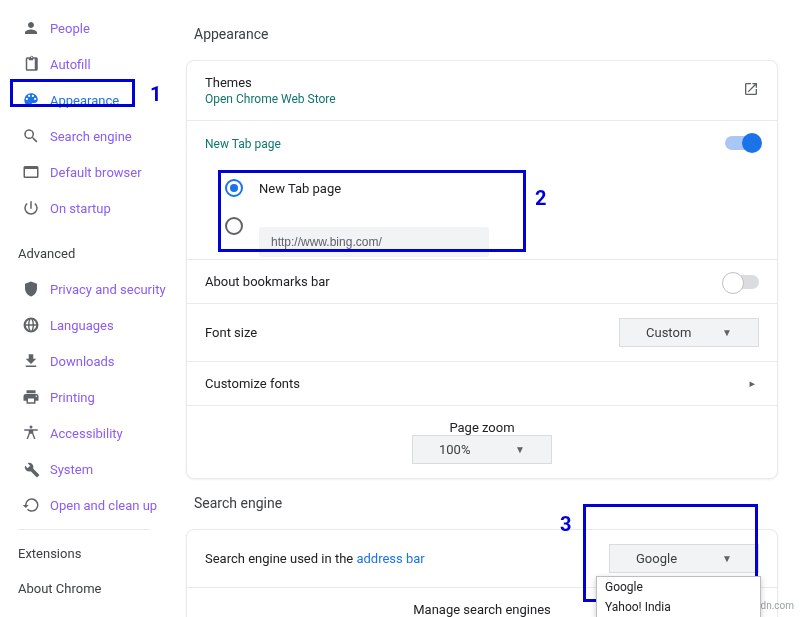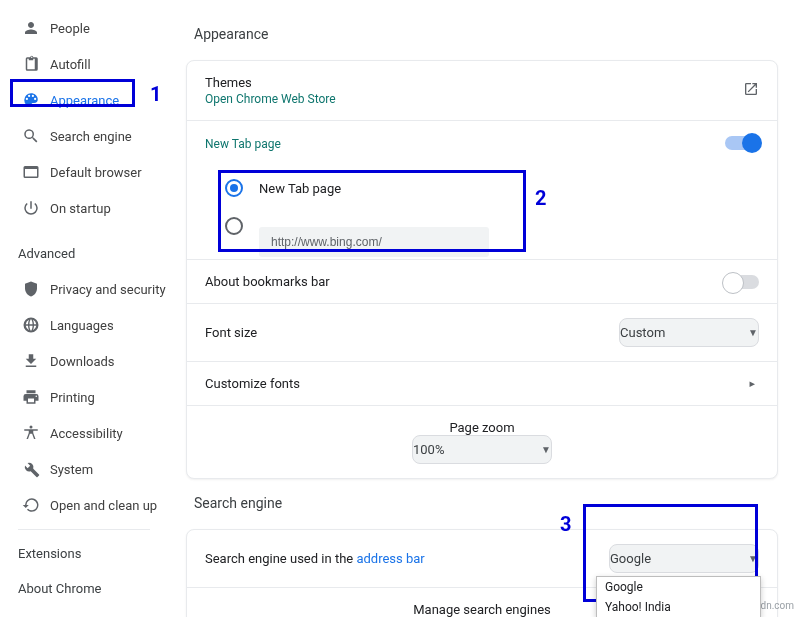--- a/index.html
+++ b/index.html
@@ -1,19 +1,19 @@
 <!DOCTYPE html>
 <html><head>
   <meta charset="utf-8">
   <style>
     * { box-sizing: border-box; margin: 0; padding: 0; }
     body { font-family: Roboto, Arial, sans-serif; font-size: 13px; color: #202124; background: #fff; width: 800px; }
     .container { display: flex; }
     .sidebar { width: 168px; padding-top: 10px; flex-shrink: 0; }
-    .nav-item { display: flex; align-items: center; height: 36px; padding-left: 22px; cursor: pointer; color: #404040; border-radius: 0 18px 18px 0; }
+    .nav-item { display: flex; align-items: center; height: 36px; padding-left: 22px; cursor: pointer; color: #8b5cf6; border-radius: 0 18px 18px 0; }
     .nav-item.active { color: #1a73e8; }
     .nav-item .icon { width: 28px; display: flex; align-items: center; color: #5f6368; }
     .nav-item.active .icon { color: #1a73e8; }
     .nav-item svg { width: 18px; height: 18px; fill: currentColor; }
     .section-label { padding: 20px 0 10px 18px; color: #3c4043; font-size: 13px; }
     .divider { height: 1px; background: #e8eaed; margin: 6px 18px 6px 18px; }
     .bottom-links .bl { padding: 10px 0 10px 18px; color: #3c4043; cursor: pointer; }
 
     .main { flex: 1; padding: 10px 22px 0 18px; background: #fff; }
     .page-title { font-size: 14px; color: #3c4043; padding: 16px 0 18px 8px; }
@@ -27,21 +27,21 @@
     .toggle { width: 34px; height: 14px; background: #a9c7f5; border-radius: 7px; position: relative; }
     .toggle::after { content: ''; position: absolute; right: -3px; top: -3px; width: 20px; height: 20px; border-radius: 50%; background: #1a73e8; }
     .toggle.off { background: #dadce0; }
     .toggle.off::after { left: -3px; right: auto; background: #fff; border: 1px solid #bdc1c6; }
     .radio-group { padding: 4px 18px 14px 38px; }
     .radio-row { display: flex; align-items: center; height: 38px; gap: 16px; }
     .radio { width: 18px; height: 18px; border: 2px solid #5f6368; border-radius: 50%; display: flex; align-items: center; justify-content: center; }
     .radio.checked { border-color: #1a73e8; }
     .radio.checked::after { content: ''; width: 8px; height: 8px; background: #1a73e8; border-radius: 50%; }
     .url-input { background: #f1f3f4; border: none; padding: 8px 12px; width: 230px; font-size: 12px; color: #5f6368; border-radius: 3px; margin-top: 32px; }
-    .dropdown { display: flex; align-items: center; justify-content: space-between; min-width: 140px; background: #f1f3f4; border: 1px solid #dadce0; border-radius: 8px; padding: 6px 0; font-size: 13px; color: #3c4043; cursor: pointer; }
+    .dropdown { display: flex; align-items: center; justify-content: space-between; min-width: 140px; background: #f1f3f4; border: 1px solid #dadce0; border-radius: 0; padding: 6px 26px; font-size: 13px; color: #3c4043; cursor: pointer; }
     .dropdown .arr { color: #5f6368; font-size: 10px; }
     .chev { color: #5f6368; font-size: 11px; padding-right: 4px; }
     .link { color: #1a73e8; margin-top: 21px; }
 
     .dd-menu { position: absolute; top: 32px; right: -2px; width: 165px; background: #fff; border: 1px solid #bdbdbd; box-shadow: 0 2px 6px rgba(0,0,0,0.2); z-index: 10; }
     .dd-opt { padding: 3px 8px; font-size: 12px; cursor: pointer;}
     .dd-wrap { position: relative; }
 
     
     .annot { position: absolute; border: 3px solid #0000d8; pointer-events: none; z-index: 5; }

